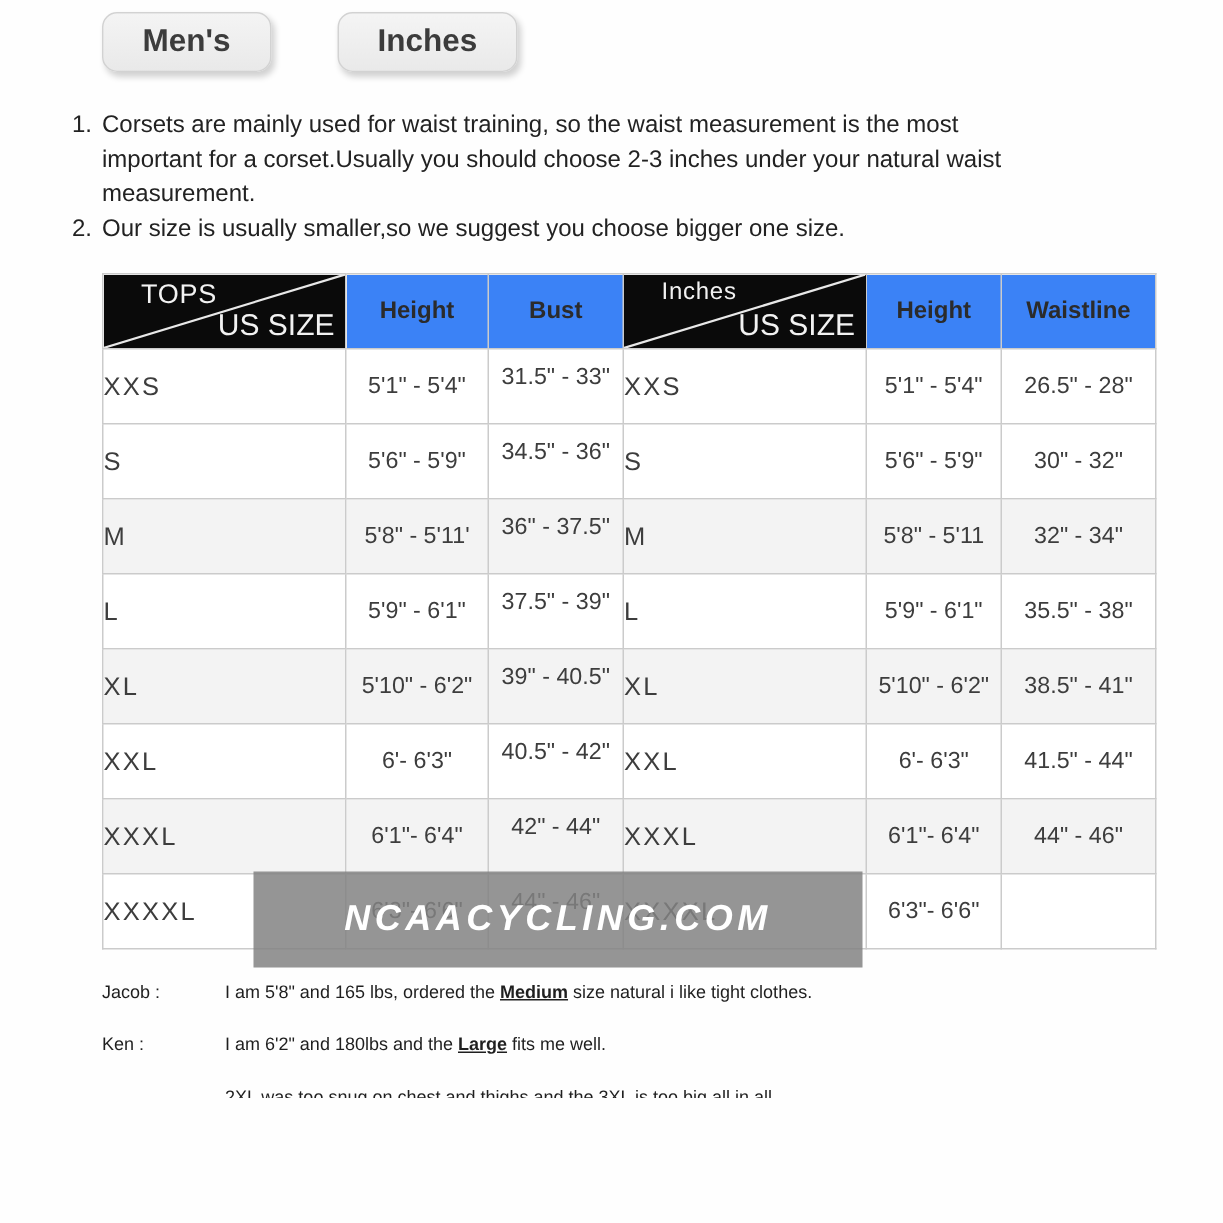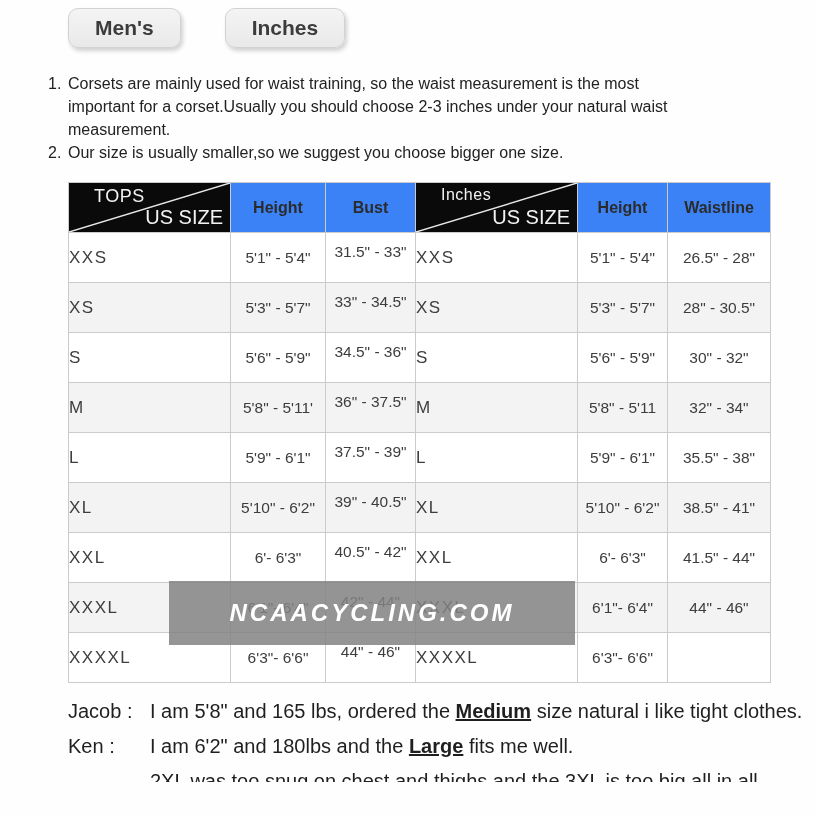--- a/index.html
+++ b/index.html
@@ -44,21 +44,21 @@
   
   .watermark {
     position:absolute; left:101px; top:399px; width:406px; height:64px;
     background:rgba(130,130,130,0.85);
     display:flex; align-items:center; justify-content:center;
     font-size:24px; font-weight:bold; letter-spacing:3px; color:#ffffff;font-style:italic;
   }
 
   
   .quotes { margin:18px 0 0 68px; width:740px; }
-  .quote { display:flex; font-size:20px; line-height:21px; margin-bottom:14px; color:#1f1f1f; }
+  .quote { display:flex; font-size:12px; line-height:21px; margin-bottom:14px; color:#1f1f1f; }
   .qname { flex:0 0 82px; }
   .qtext { flex:1; }
   .hl { font-weight:bold; }
   .hl.u { text-decoration:underline; }
   .clip-line { height:11px; overflow:hidden; }
 </style>
 </head>
 <body>
 
 <div class="page">
@@ -112,28 +112,20 @@
       </tr>
 
       <tr class="plain">
         <td class="size-cell">XXS</td>
         <td class="val-cell">5'1" - 5'4"</td>
         <td class="val-cell"><span class="raise">31.5" - 33"</span></td>
         <td class="size-cell">XXS</td>
         <td class="val-cell">5'1" - 5'4"</td>
         <td class="val-cell">26.5" - 28"</td>
       </tr>
-      <tr class="stripe">
-        <td class="size-cell">XS</td>
-        <td class="val-cell">5'3" - 5'7"</td>
-        <td class="val-cell"><span class="raise">33" - 34.5"</span></td>
-        <td class="size-cell">XS</td>
-        <td class="val-cell">5'3" - 5'7"</td>
-        <td class="val-cell">28" - 30.5"</td>
-      </tr>
       <tr class="plain">
         <td class="size-cell">S</td>
         <td class="val-cell">5'6" - 5'9"</td>
         <td class="val-cell"><span class="raise">34.5" - 36"</span></td>
         <td class="size-cell">S</td>
         <td class="val-cell">5'6" - 5'9"</td>
         <td class="val-cell">30" - 32"</td>
       </tr>
       <tr class="stripe">
         <td class="size-cell">M</td>

